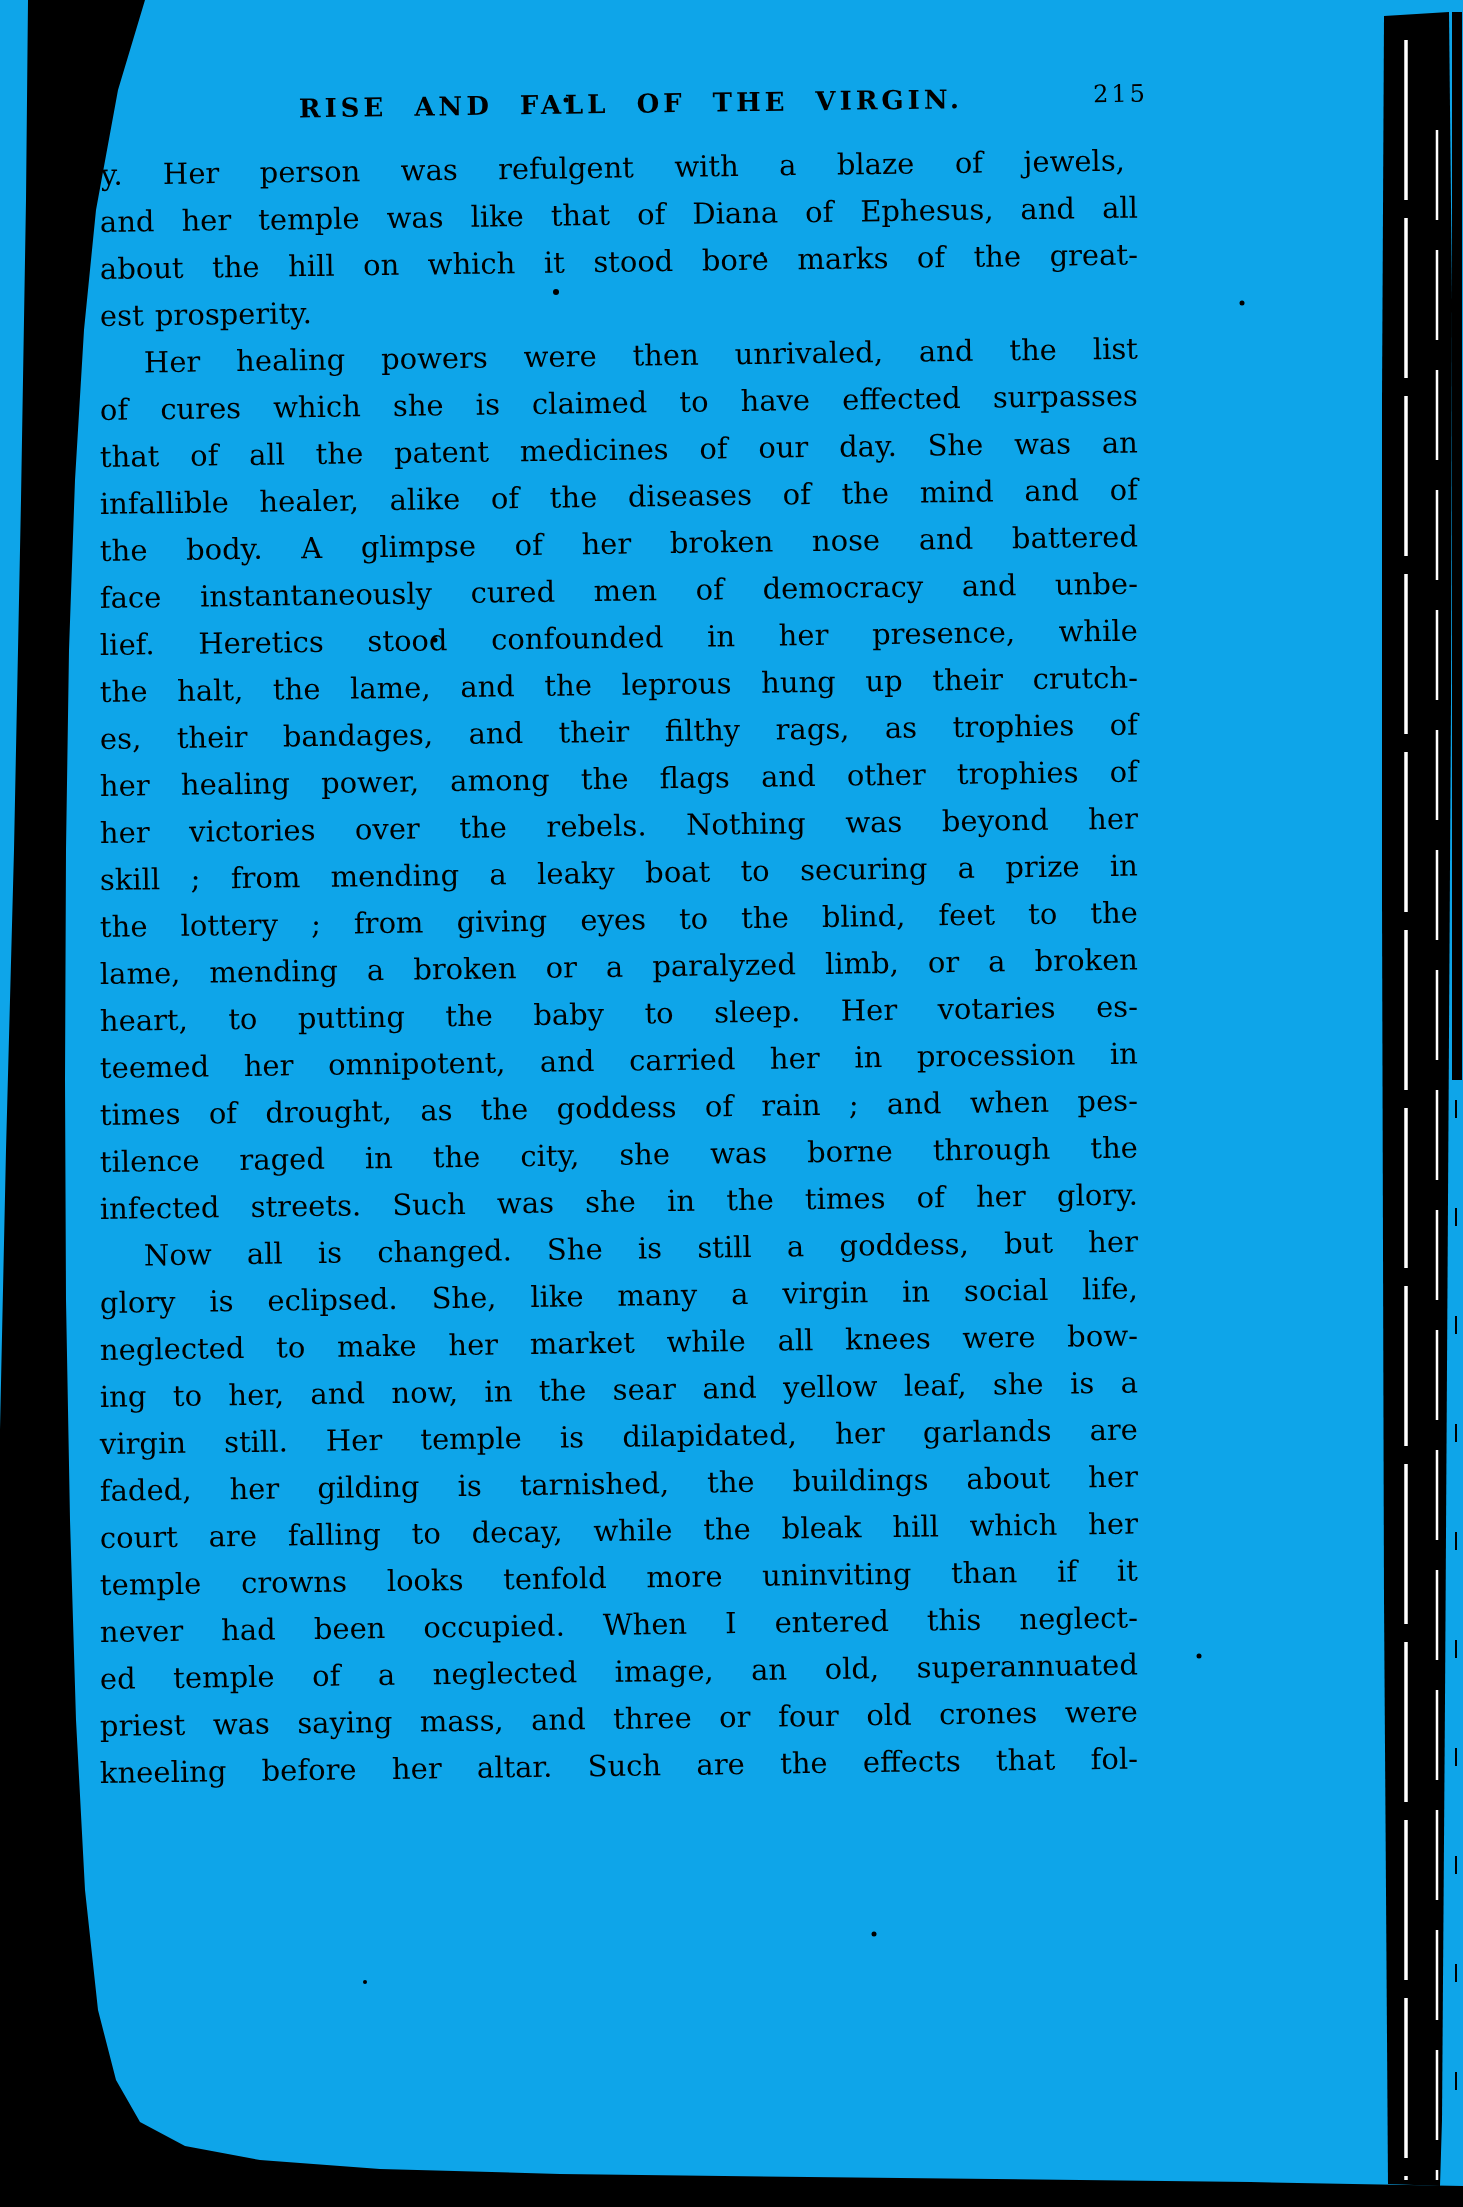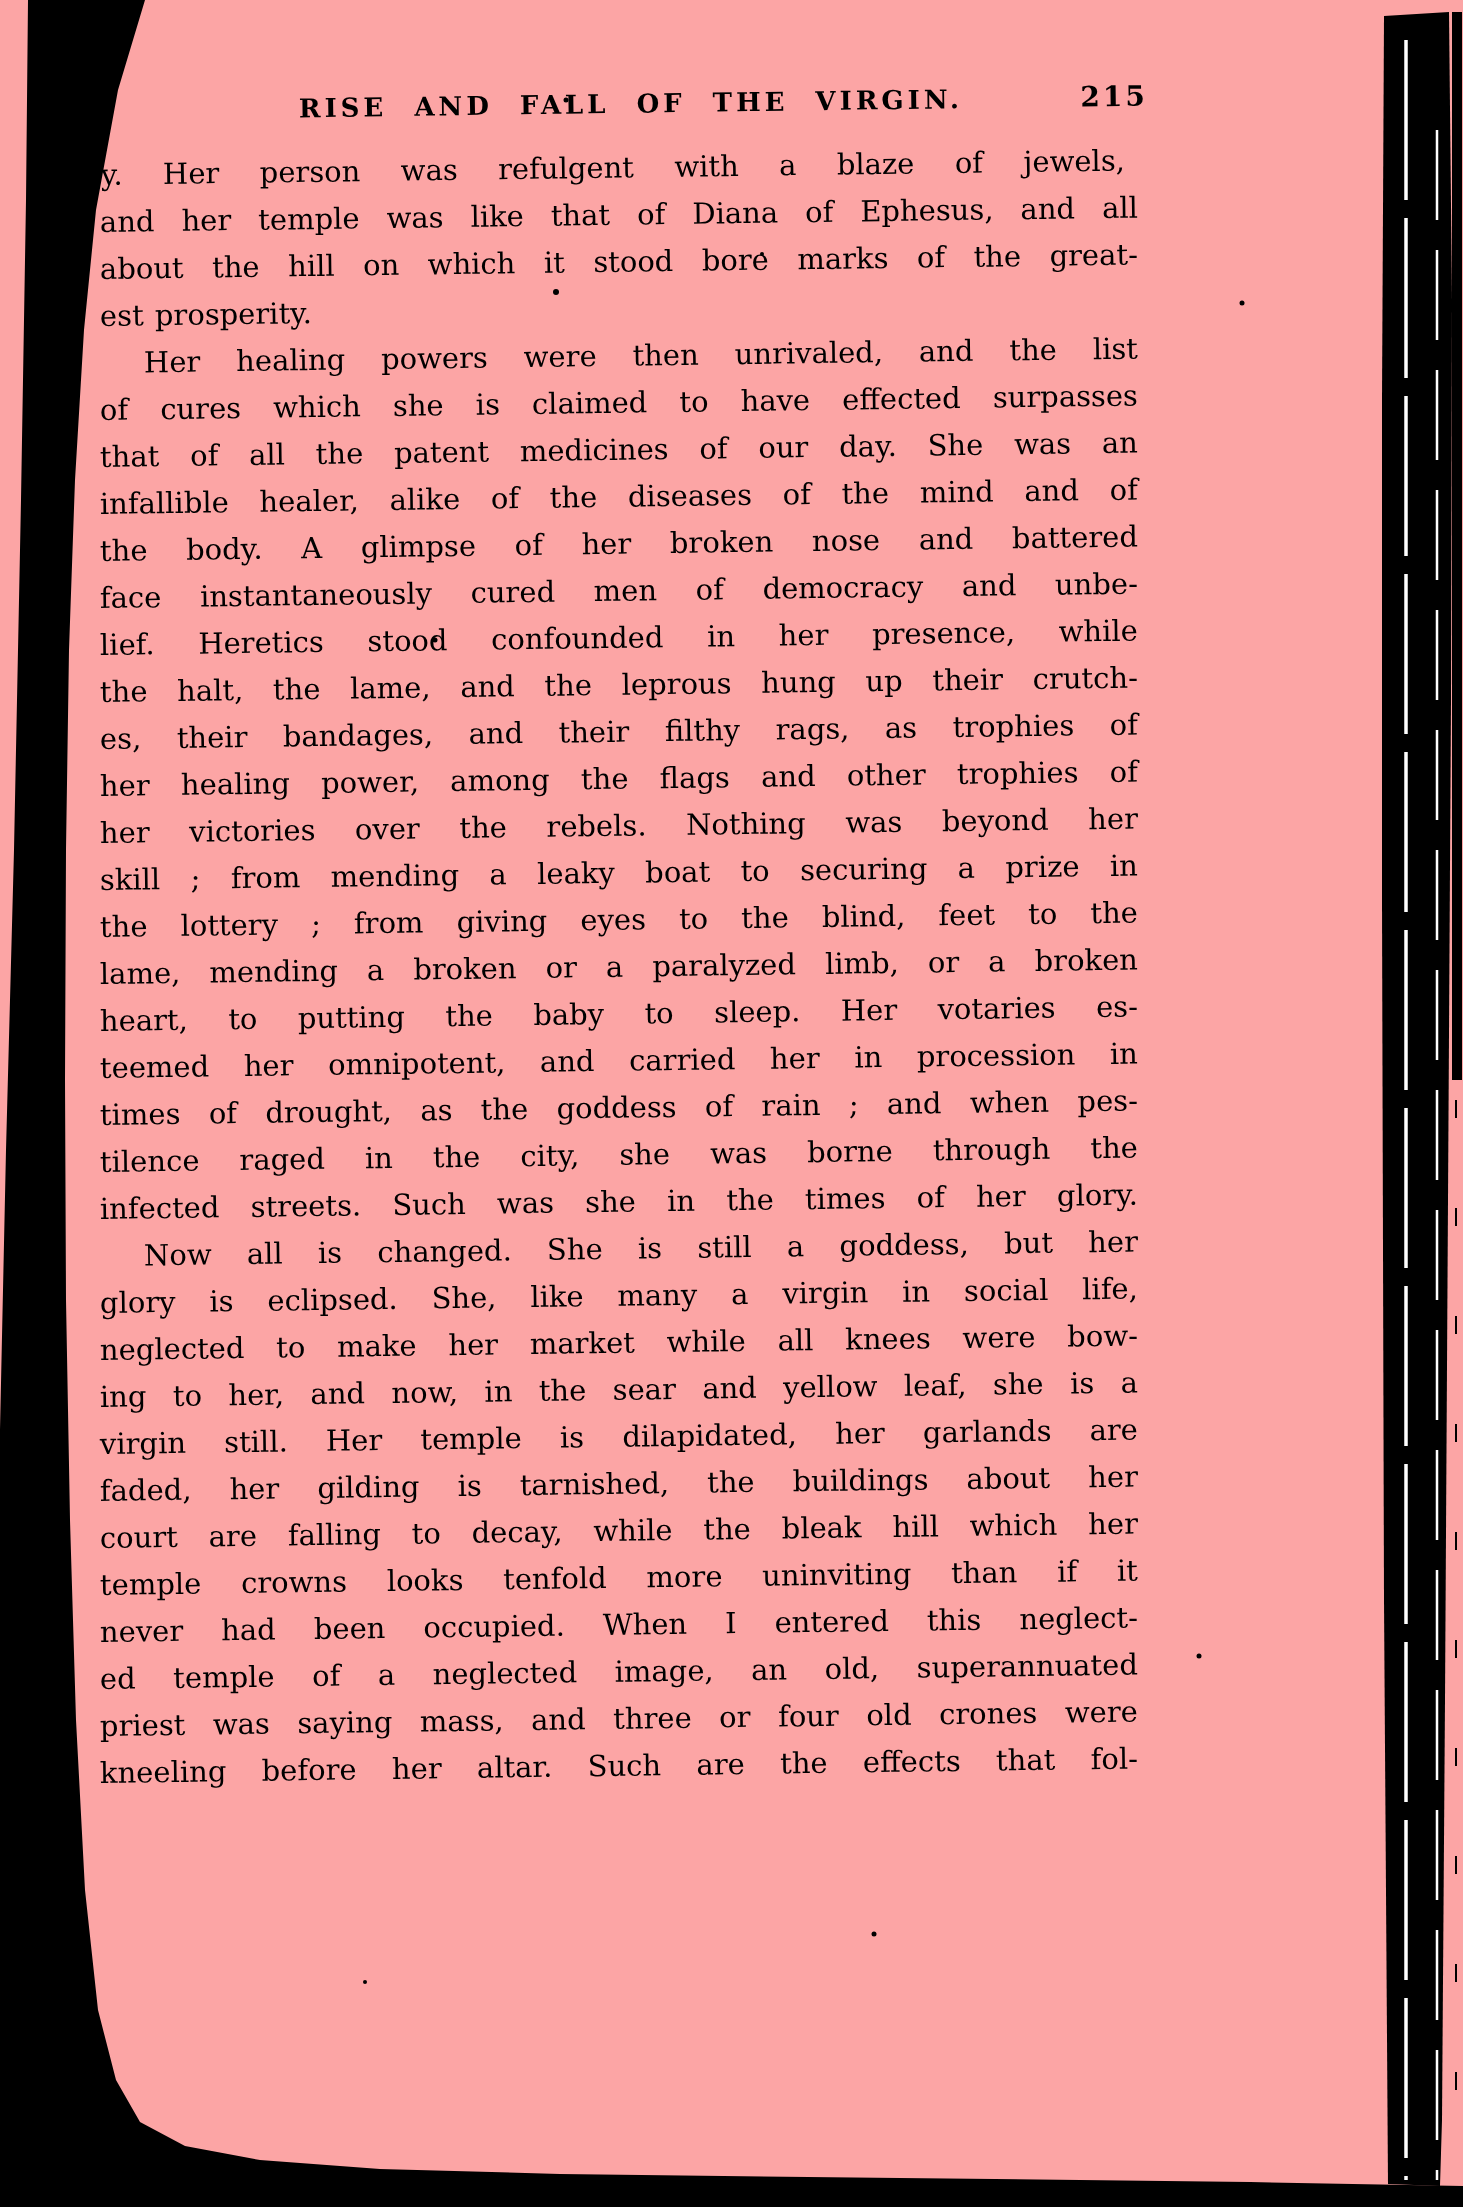--- a/index.html
+++ b/index.html
@@ -4,21 +4,21 @@
 <style>
   html, body {
     margin: 0;
     padding: 0;
     background: #ffffff;
   }
   .sheet {
     position: relative;
     width: 1463px;
     height: 2207px;
-    background: #fca5a5;
+    background: #0ea5e9;
     overflow: hidden;
     font-family: "DejaVu Serif", "Liberation Serif", serif;
     color: #000000;
   }
   .artifacts {
     position: absolute;
     left: 0; top: 0;
     width: 1463px;
     height: 2207px;
     pointer-events: none;
@@ -34,22 +34,22 @@
     letter-spacing: 4px;
     word-spacing: 14px;
     transform: rotate(-0.8deg);
     transform-origin: 0 55%;
     white-space: nowrap;
   }
   .running-header .pageno {
     position: absolute;
     right: 2px;
     top: -2px;
-    font-size: 28px;
-    font-weight: bold;
+    font-size: 24px;
+    font-weight: normal;
     letter-spacing: 3px;
   }
   .textblock {
     position: absolute;
     left: 100px;
     top: 152px;
     width: 1038px;
     font-size: 29px;
     line-height: 47px;
     word-spacing: 2px;

